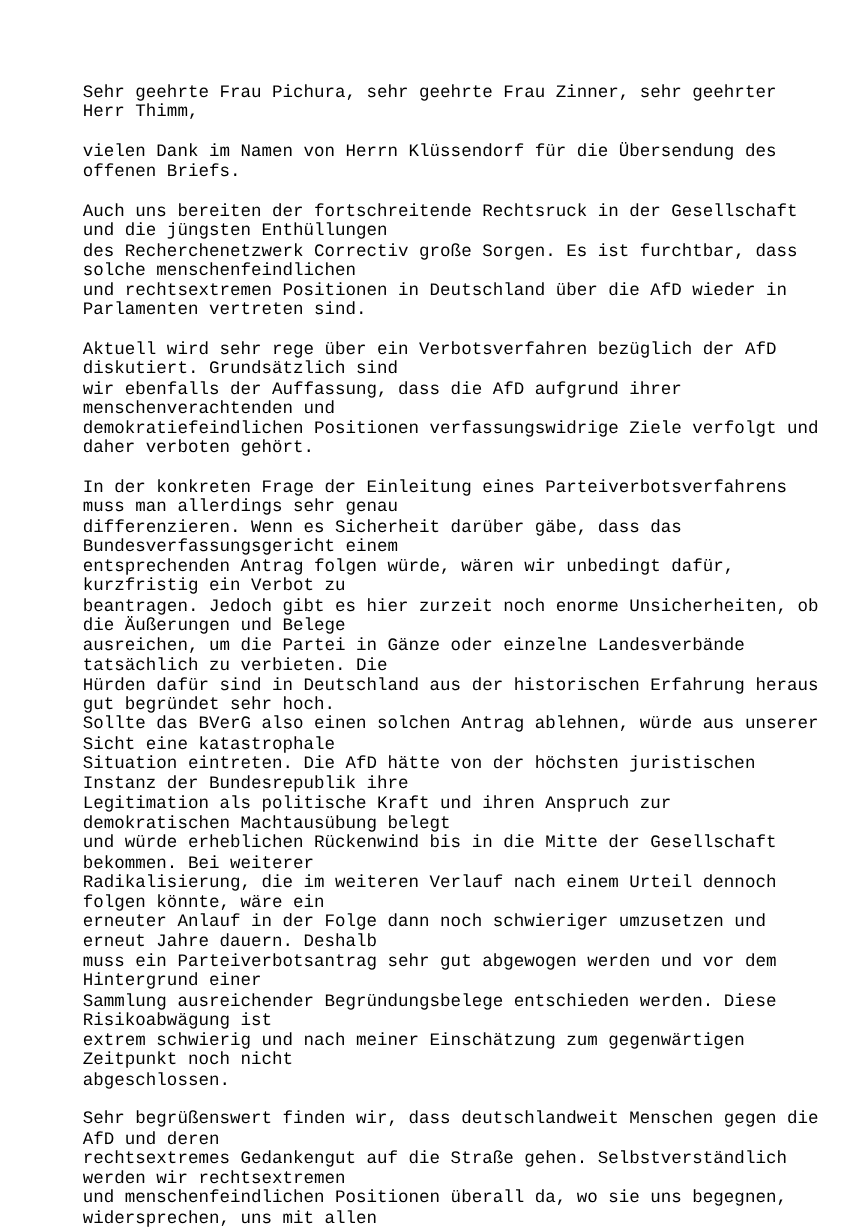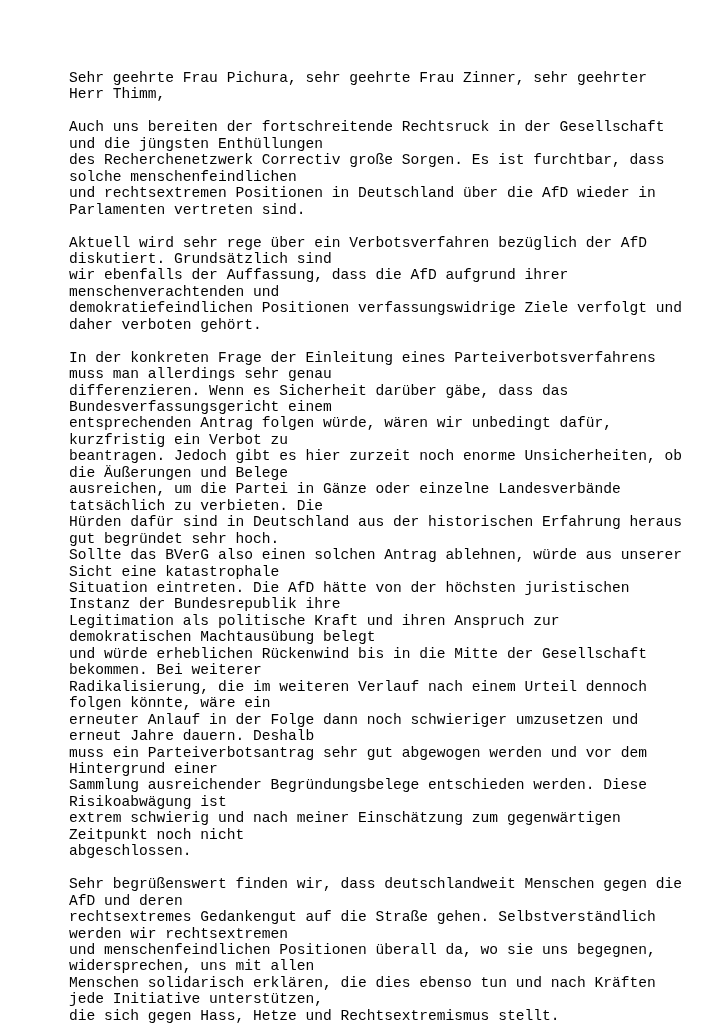--- a/index.html
+++ b/index.html
@@ -33,20 +33,21 @@
   .sig-gap {
     height: 32.9px;
   }
 </style>
 </head>
 <body>
 
 <div class="page">
   <p>Sehr geehrte Frau Pichura, sehr geehrte Frau Zinner, sehr geehrter Herr Thimm,</p>
 
+  <p>vielen Dank im Namen von Herrn Klüssendorf für die Übersendung des offenen Briefs.</p>
   <p>Auch uns bereiten der fortschreitende Rechtsruck in der Gesellschaft und die jüngsten Enthüllungen
 des Recherchenetzwerk Correctiv große Sorgen. Es ist furchtbar, dass solche menschenfeindlichen
 und rechtsextremen Positionen in Deutschland über die AfD wieder in Parlamenten vertreten sind.</p>
   <p>Aktuell wird sehr rege über ein Verbotsverfahren bezüglich der AfD diskutiert. Grundsätzlich sind
 wir ebenfalls der Auffassung, dass die AfD aufgrund ihrer menschenverachtenden und
 demokratiefeindlichen Positionen verfassungswidrige Ziele verfolgt und daher verboten gehört.</p>
   <p>In der konkreten Frage der Einleitung eines Parteiverbotsverfahrens muss man allerdings sehr genau
 differenzieren. Wenn es Sicherheit darüber gäbe, dass das Bundesverfassungsgericht einem
 entsprechenden Antrag folgen würde, wären wir unbedingt dafür, kurzfristig ein Verbot zu
 beantragen. Jedoch gibt es hier zurzeit noch enorme Unsicherheiten, ob die Äußerungen und Belege

